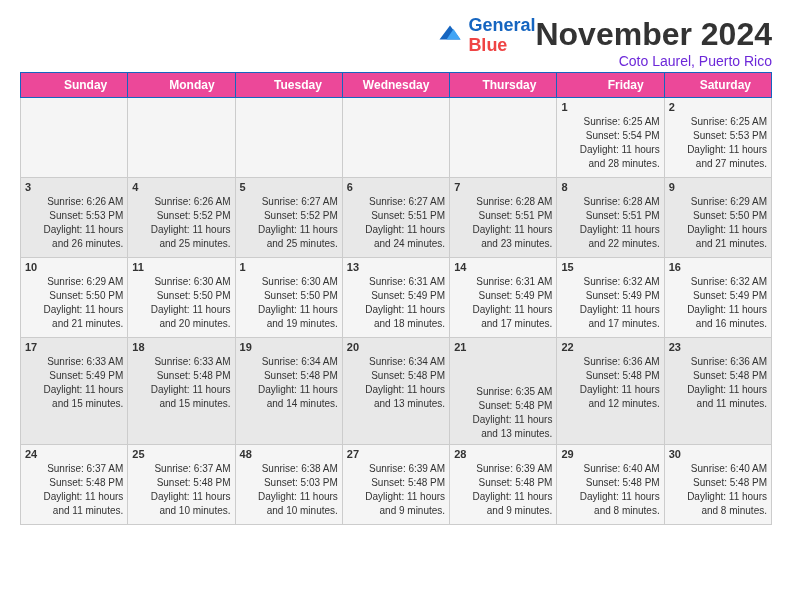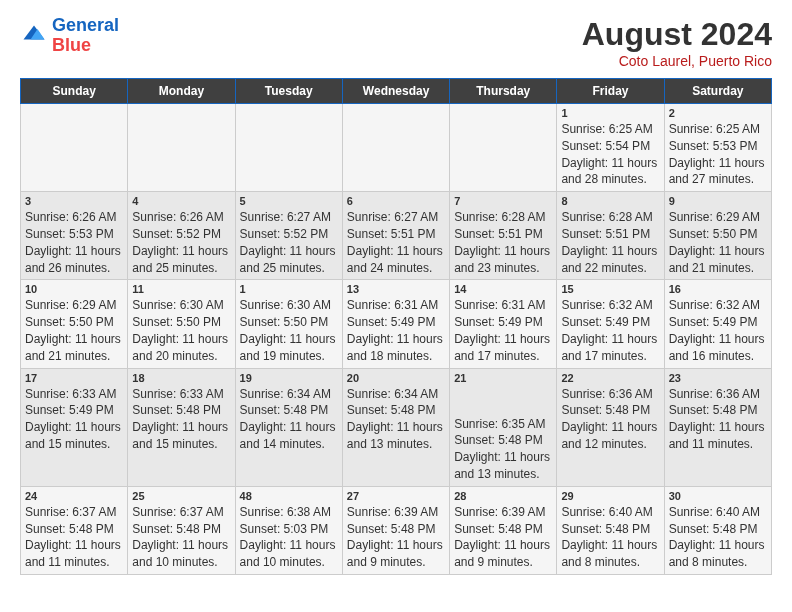--- a/index.html
+++ b/index.html
@@ -9,23 +9,23 @@
       width: 792px;
       height: 612px;
       overflow: hidden;
     }
     .page {
       width: 792px;
       padding: 16px 20px 10px 20px;
     }
     .header {
       display: flex;
-      justify-content: space-between;
+      justify-content: flex-end;
       align-items: flex-start;
-      margin-bottom: 9px;
+      margin-bottom: 3px;
     }
     .logo {
       display: flex;
       align-items: center;
     }
     .logo-text {
       font-size: 18px;
       font-weight: bold;
       color: #333;
       line-height: 1.1;
@@ -41,34 +41,34 @@
     .title-block {
       text-align: right;
     }
     .month-title {
       font-size: 32px;
       font-weight: bold;
       color: #333;
     }
     .location {
       font-size: 14px;
-      color: #b91c1c;
+      color: #6d28d9;
     }
     table {
       width: 100%;
       border-collapse: collapse;
       table-layout: fixed;
     }
     thead tr th {
-      background-color: #404040;
+      background-color: #ec4899;
       color: #fff;
       font-size: 12px;
       font-weight: bold;
       padding: 5px 20px;
-      text-align: center;
+      text-align: right;
       border: 1px solid #1565c0;
     }
     tbody tr td {
       vertical-align: top;
       border: 1px solid #ccc;
       padding: 3px 4px;
       font-size: 9.5px;
       color: #333;
       height: 80px;
     }
@@ -78,23 +78,24 @@
     tbody tr:nth-child(even) td {
       background-color: #e8e8e8;
     }
     .day-num {
       font-size: 11px;
       font-weight: bold;
       display: block;
       margin-bottom: 2px;
     }
     .day-info {
-      font-size: 12px;
+      font-size: 10px;
       line-height: 1.4;
       color: #333;
+      text-align: right;
     }
     .empty-cell {
       background-color: #f5f5f5;
     }
   </style>
 </head>
 <body>
 
 <div class="page">
   <div class="header">
@@ -103,21 +104,21 @@
         <rect x="0" y="0" width="32" height="32" fill="white"></rect>
         <polygon points="16,4 28,20 4,20" fill="#1565c0"></polygon>
         <polygon points="20,8 28,20 12,20" fill="#42a5f5"></polygon>
       </svg>
       <div class="logo-text">
         <div><span>General</span></div>
         <div><span style="color:#ef4444">Blue</span></div>
       </div>
     </div>
     <div class="title-block">
-      <div class="month-title">August 2024</div>
+      <div class="month-title">November 2024</div>
       <div class="location">Coto Laurel, Puerto Rico</div>
     </div>
   </div>
 
   <table>
     <thead>
       <tr>
         <th>Sunday</th>
         <th>Monday</th>
         <th>Tuesday</th>

